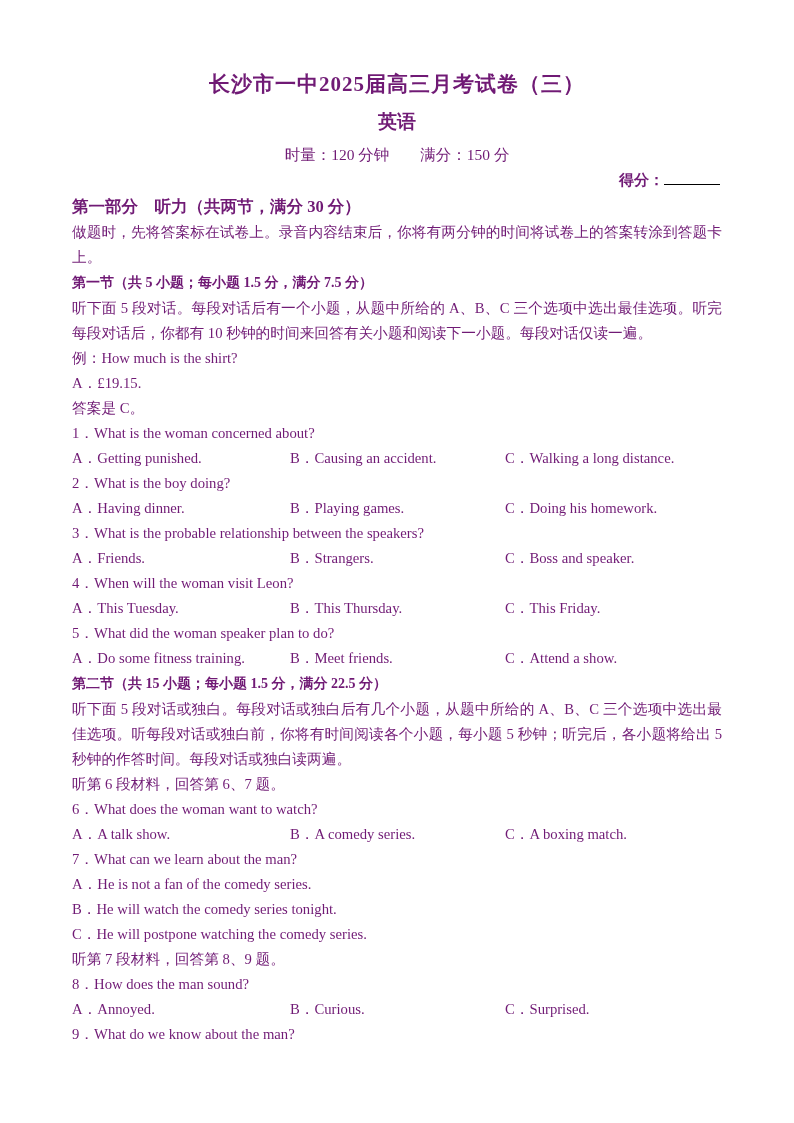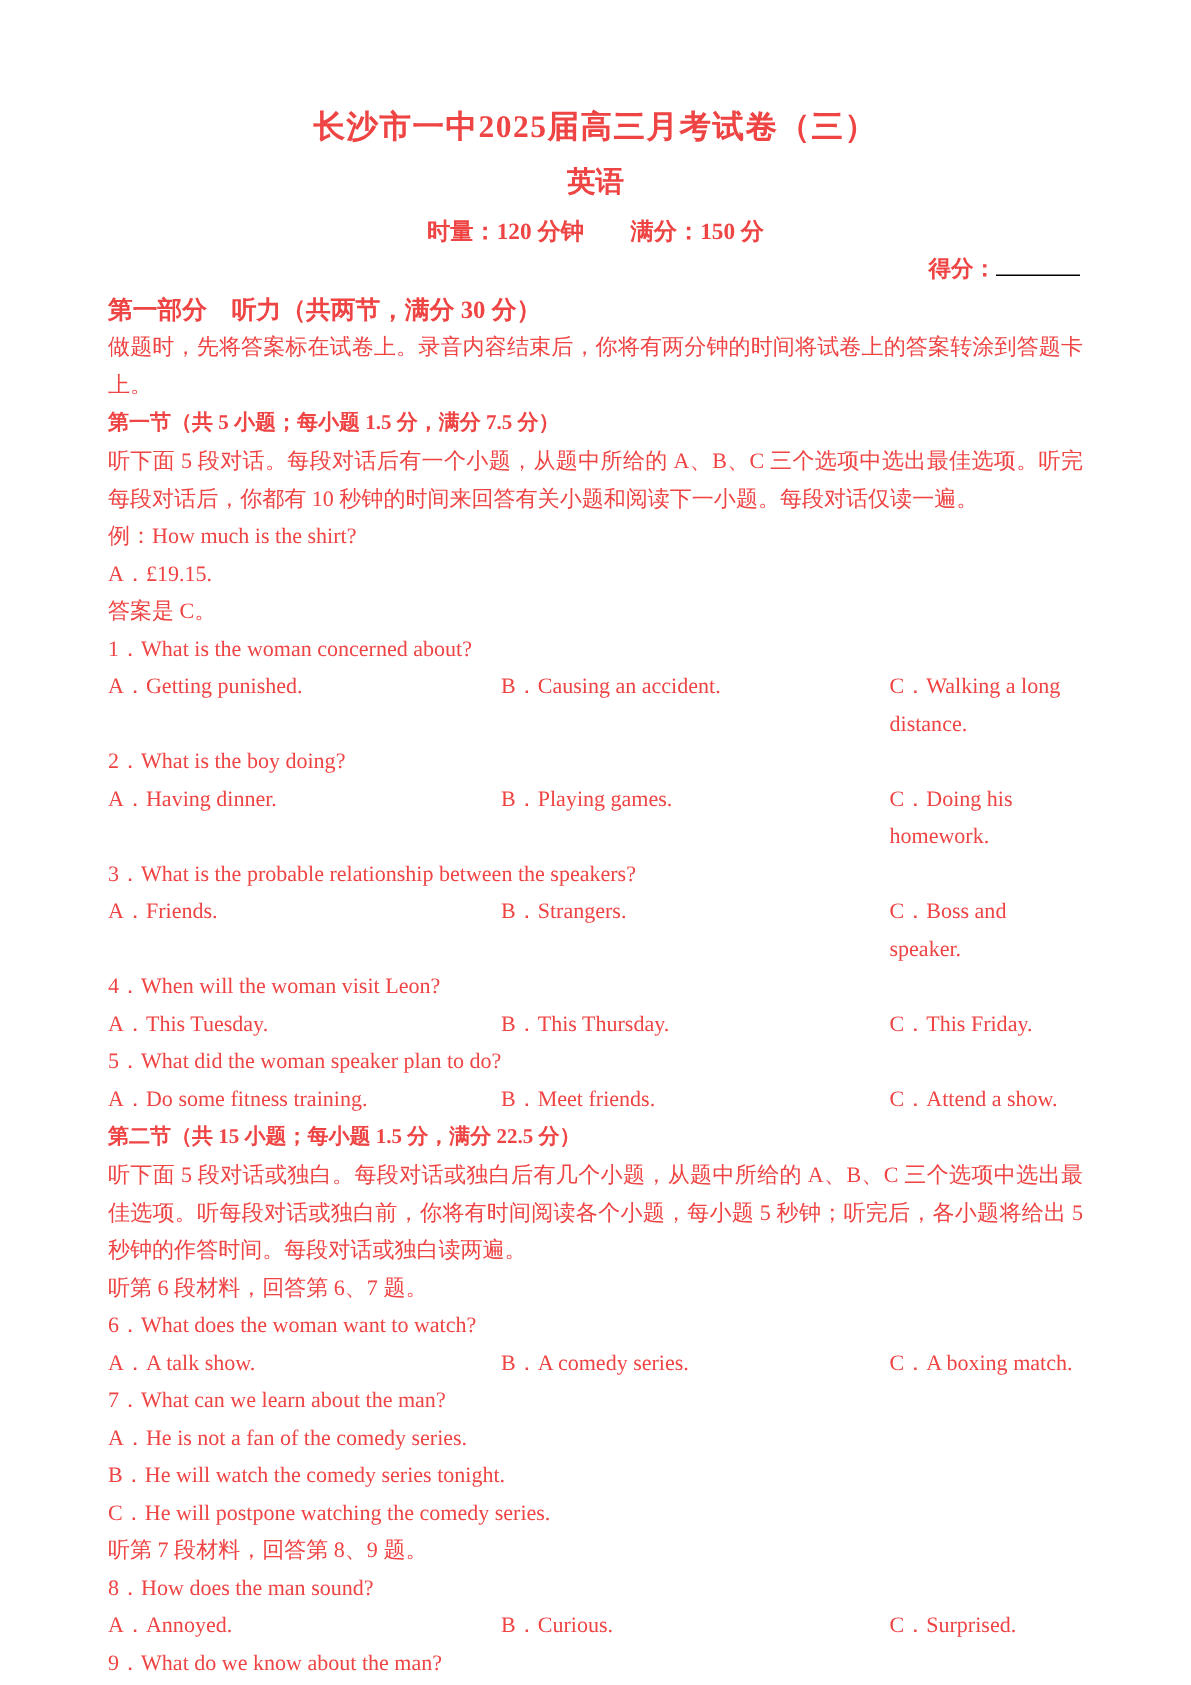--- a/index.html
+++ b/index.html
@@ -3,21 +3,21 @@
 <meta charset="utf-8">
 <style>
   * { margin: 0; padding: 0; box-sizing: border-box; }
   html, body { background: #ffffff; }
   .page {
     position: relative;
     width: 794px;
     height: 1123px;
     margin: 0 auto;
     background: #ffffff;
-    color: #ef4444;
+    color: #701a75;
     font-family: "Liberation Serif", "DejaVu Serif", serif;
     font-size: 14.7px;
     line-height: 25px;
     padding: 68px 72px 0 72px;
     overflow: hidden;
   }
   .title {
     text-align: center;
     font-size: 21px;
     font-weight: bold;
@@ -27,21 +27,21 @@
   .subject {
     text-align: center;
     font-size: 19px;
     font-weight: bold;
     line-height: 28px;
     margin-top: 8px;
   }
   .meta {
     text-align: center;
     font-size: 15.5px;
-    font-weight: bold;
+    font-weight: normal;
     line-height: 26px;
     margin-top: 6px;
   }
   .score-row {
     text-align: right;
     font-size: 15px;
     font-weight: bold;
     line-height: 25px;
     padding-right: 2px;
   }
@@ -62,21 +62,20 @@
     font-weight: bold;
     line-height: 26px;
   }
   .para {
     text-align: justify;
   }
   .q-text { }
   .opts-row {
     display: grid;
     grid-template-columns: 218px 215px 1fr;
-    gap: 44px;
   }
   .opts-row span { display: block; }
   .opts-stack span { display: block; }
 </style>
 </head>
 <body>
 
 <div class="page">
 
   <div class="title">长沙市一中2025届高三月考试卷（三）</div>

